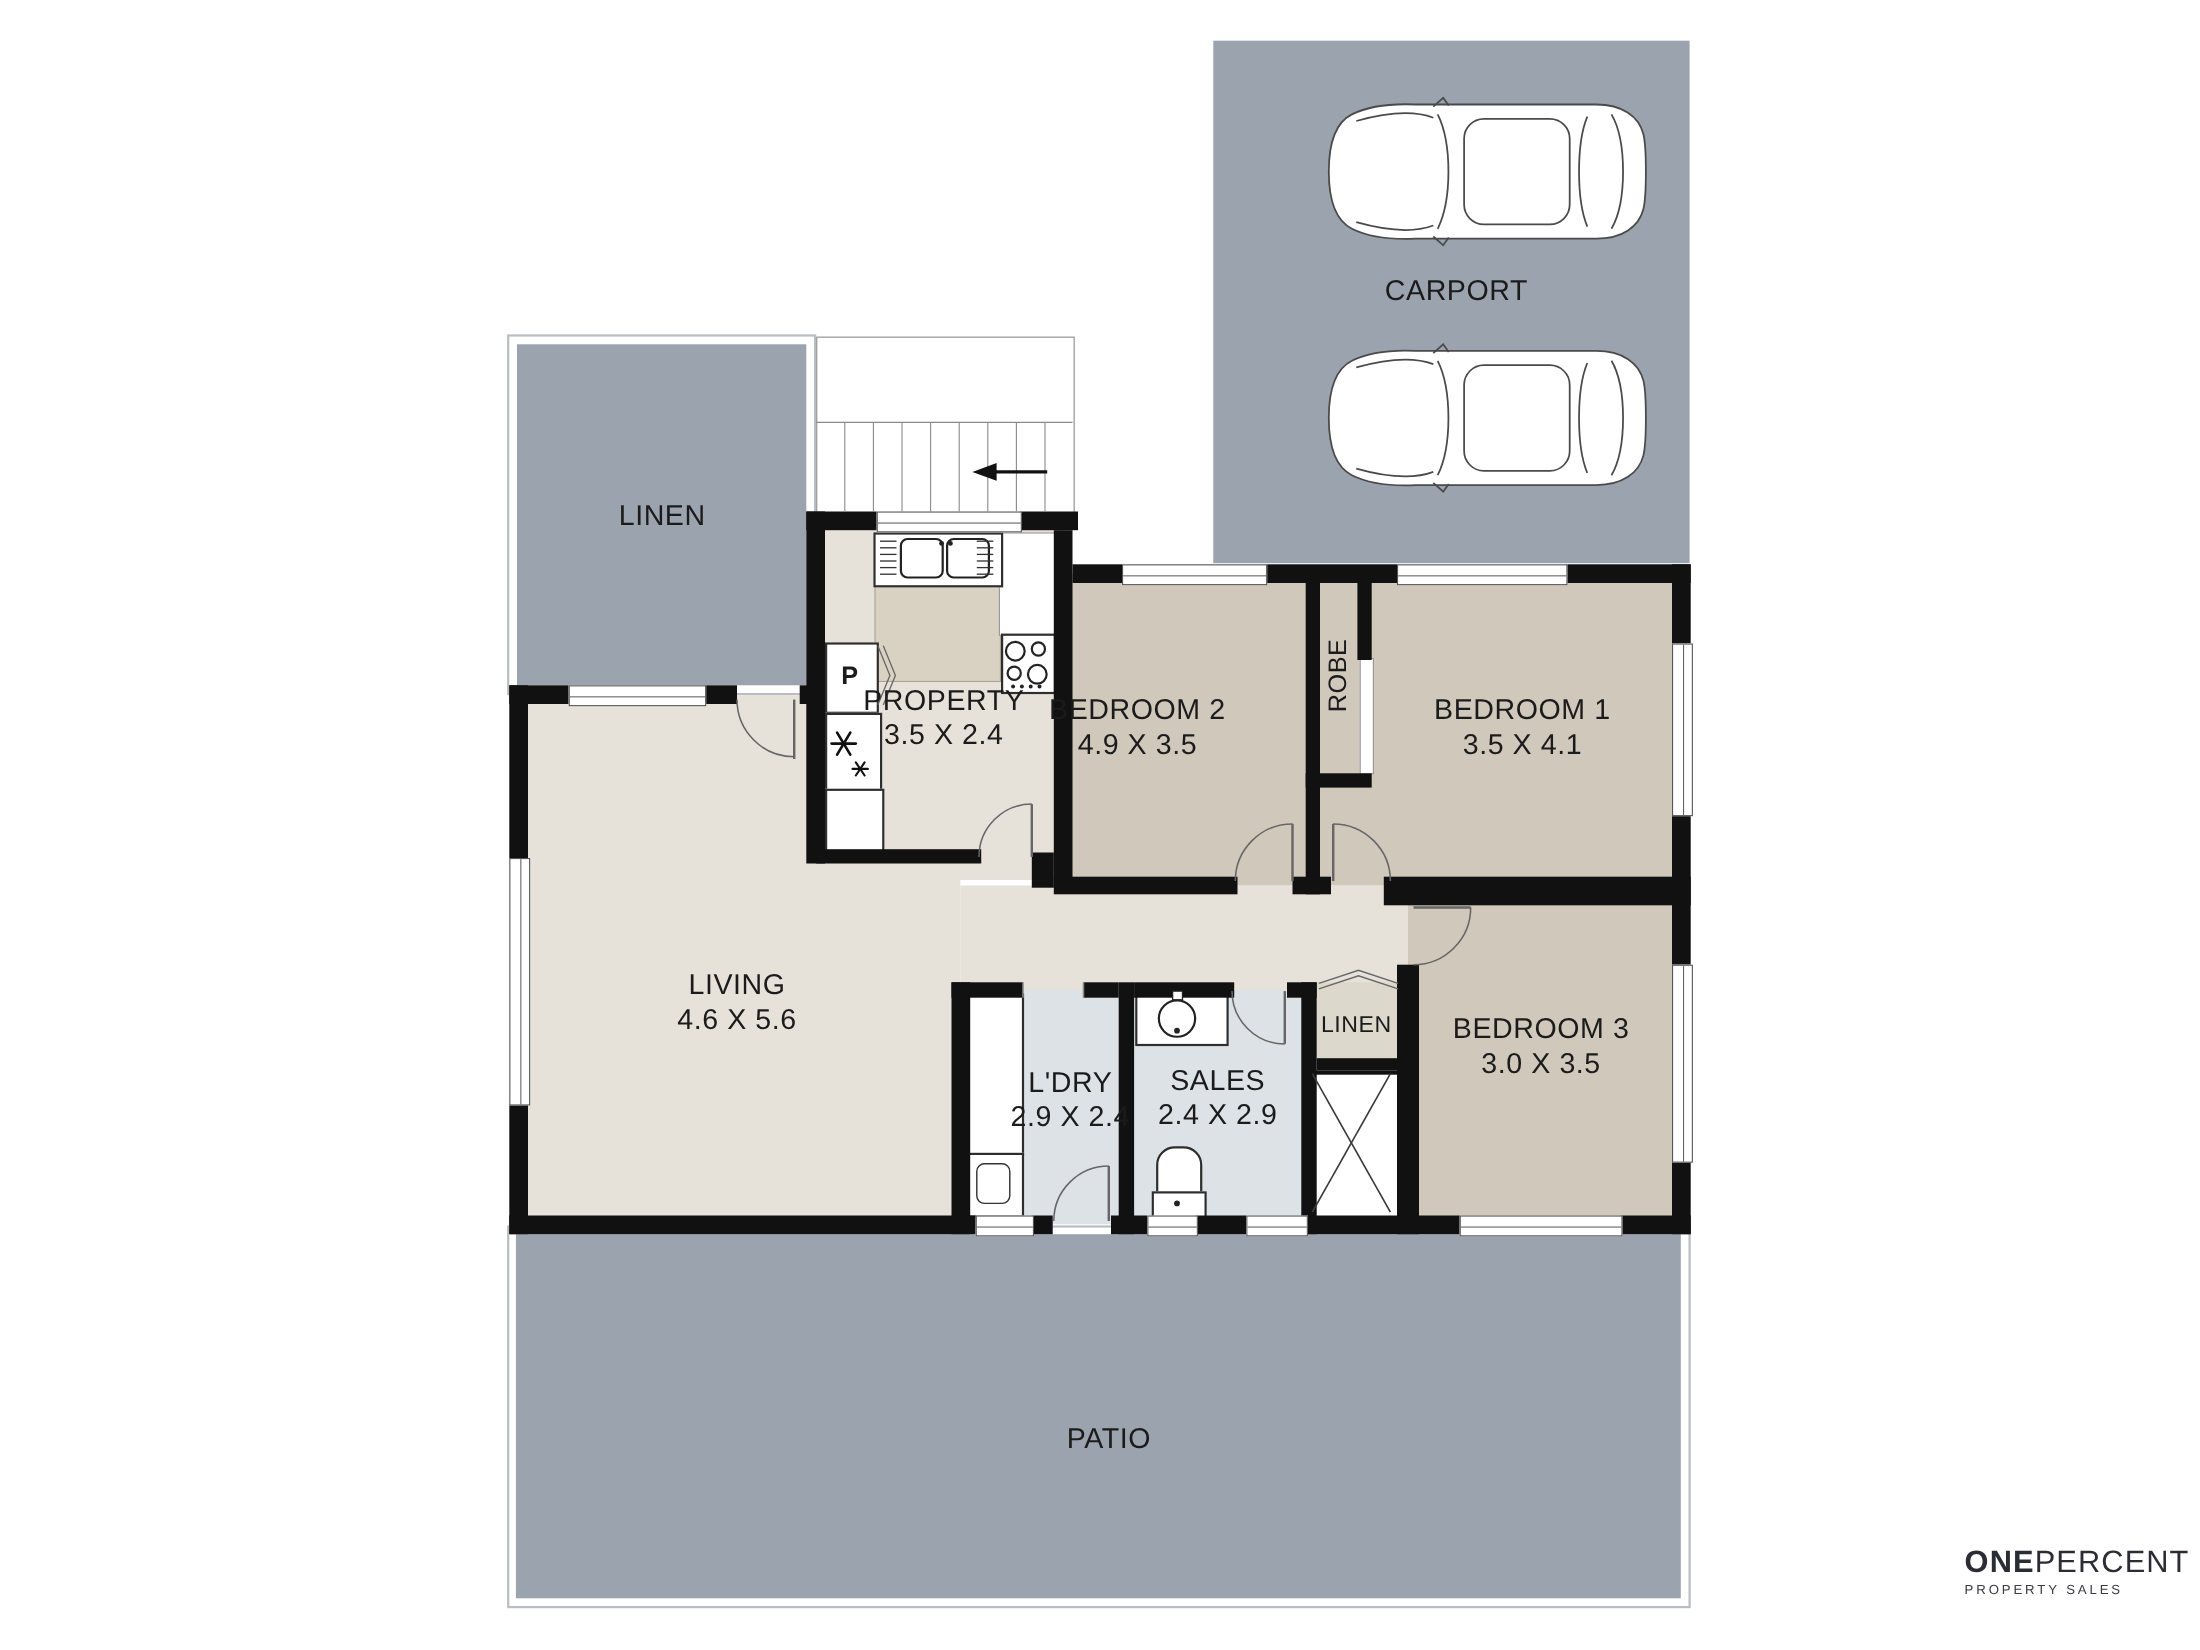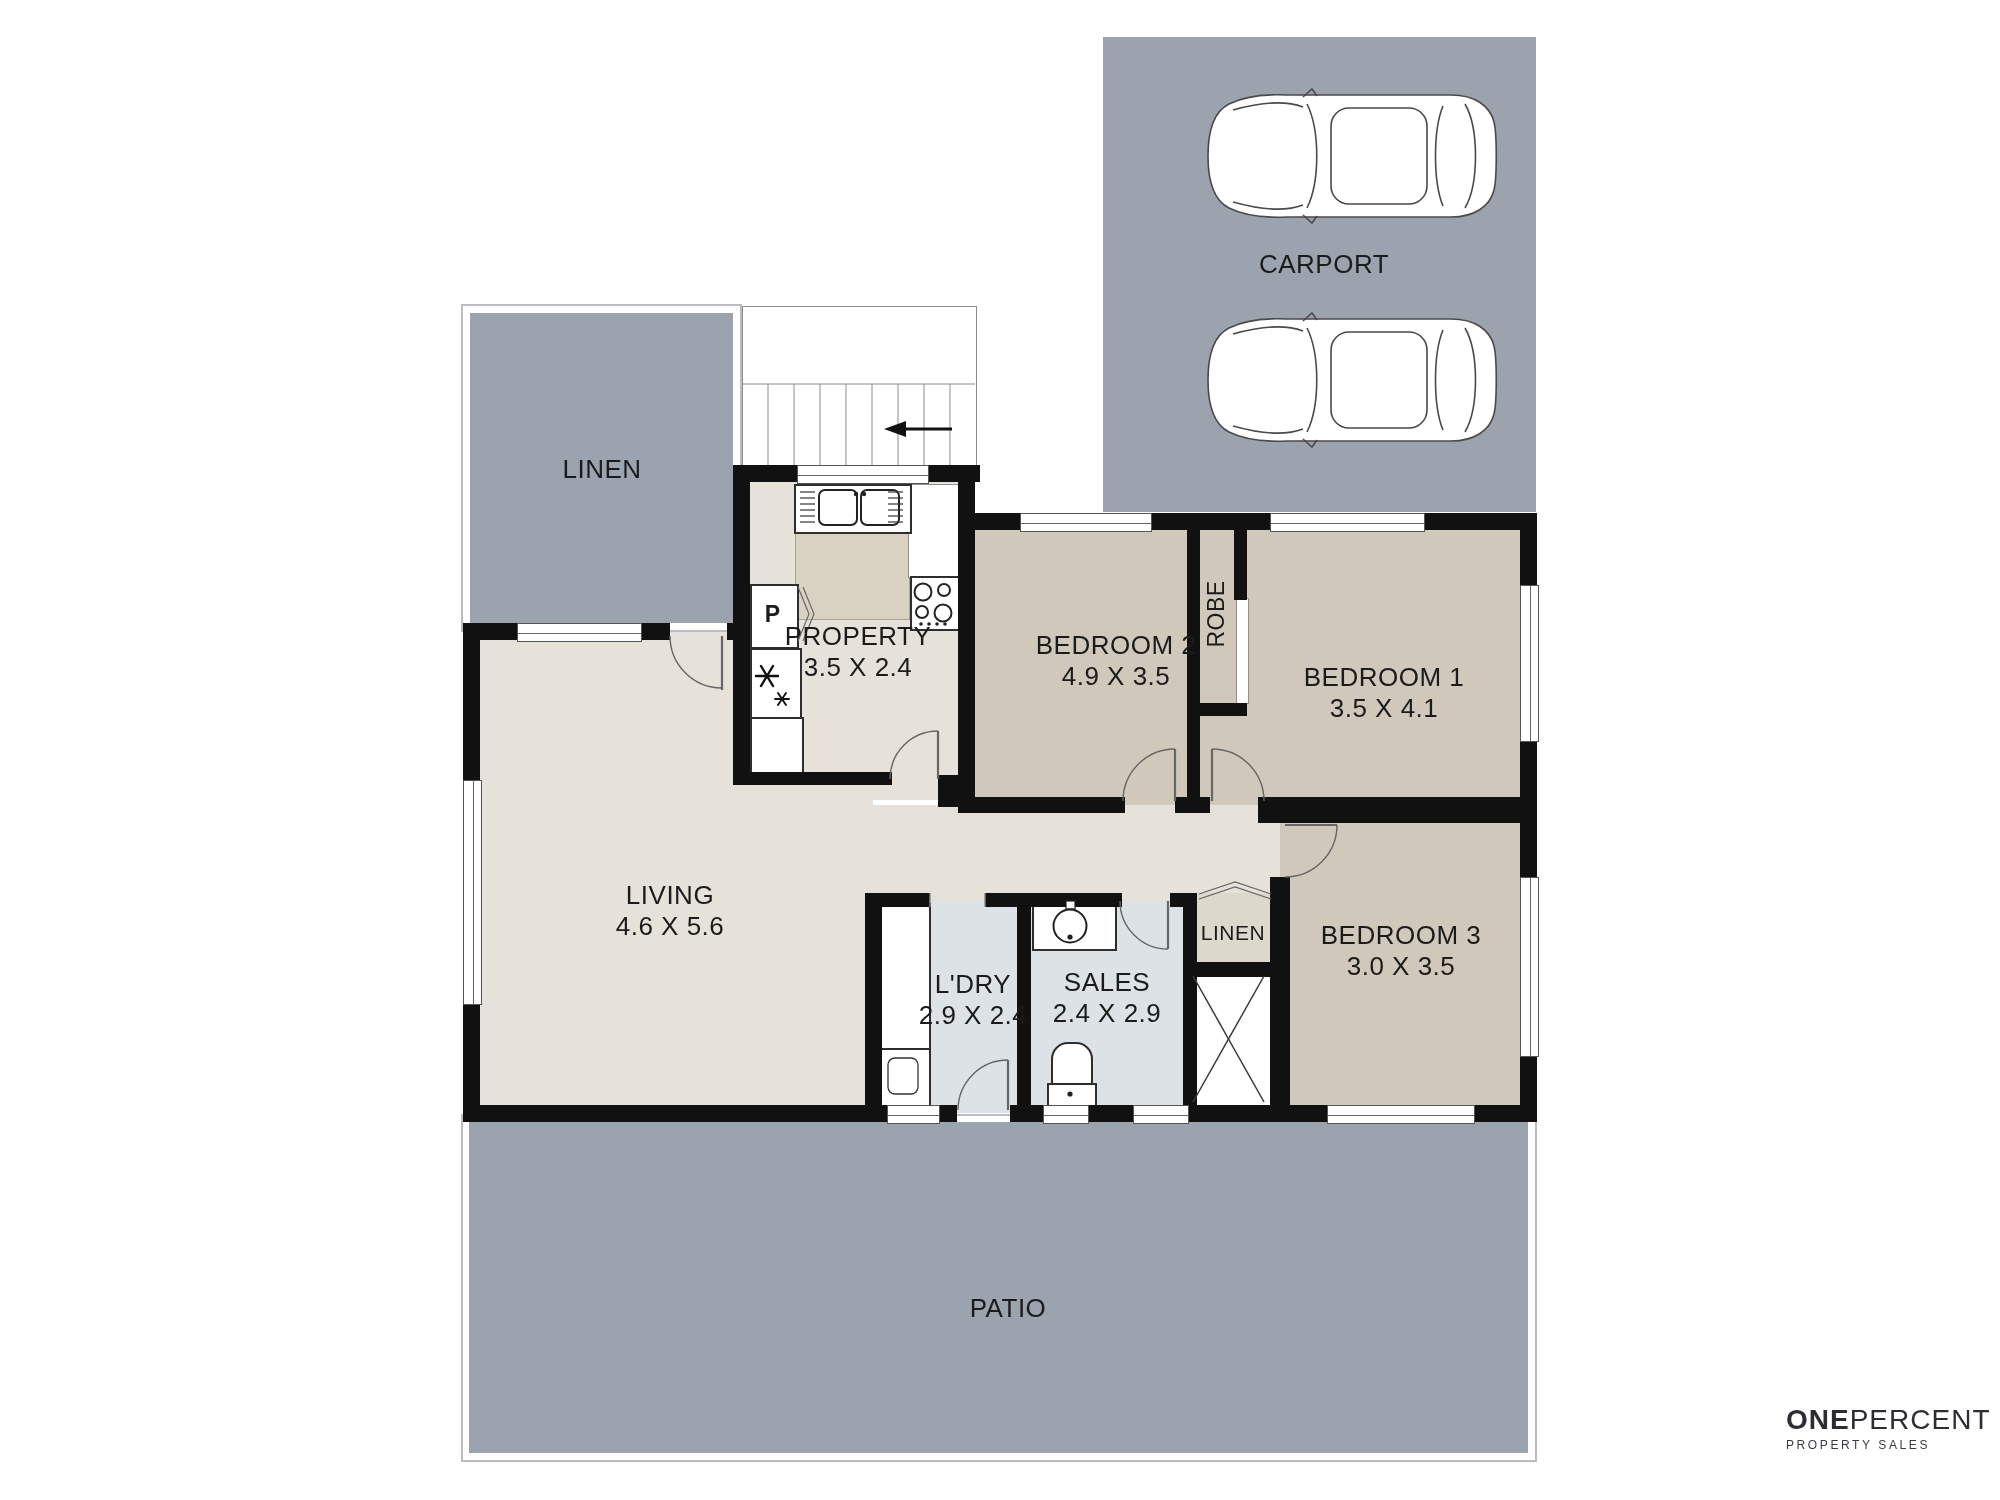--- a/index.html
+++ b/index.html
@@ -270,25 +270,25 @@
   </div>
 
   <div class="rlabel" style="left:670px;top:911px;">
     <span>LIVING</span><br>
     <span>4.6 X 5.6</span>
   </div>
   <div class="rlabel" style="left:858px;top:652px;">
     <span>PROPERTY</span><br>
     <span>3.5 X 2.4</span>
   </div>
-  <div class="rlabel" style="left:1116px;top:661px;">
+  <div class="rlabel" style="left:1034px;top:661px;">
     <span>BEDROOM 2</span><br>
     <span>4.9 X 3.5</span>
   </div>
-  <div class="rlabel" style="left:1384px;top:693px;text-align:center;">
+  <div class="rlabel" style="left:1384px;top:661px;text-align:center;">
     <span>BEDROOM 1</span><br>
     <span>3.5 X 4.1</span>
   </div>
   <div class="rlabel" style="left:1401px;top:951px;">
     <span>BEDROOM 3</span><br>
     <span>3.0 X 3.5</span>
   </div>
   <div class="rlabel" style="left:973px;top:1000px;">
     <span>L'DRY</span><br>
     <span>2.9 X 2.4</span>

